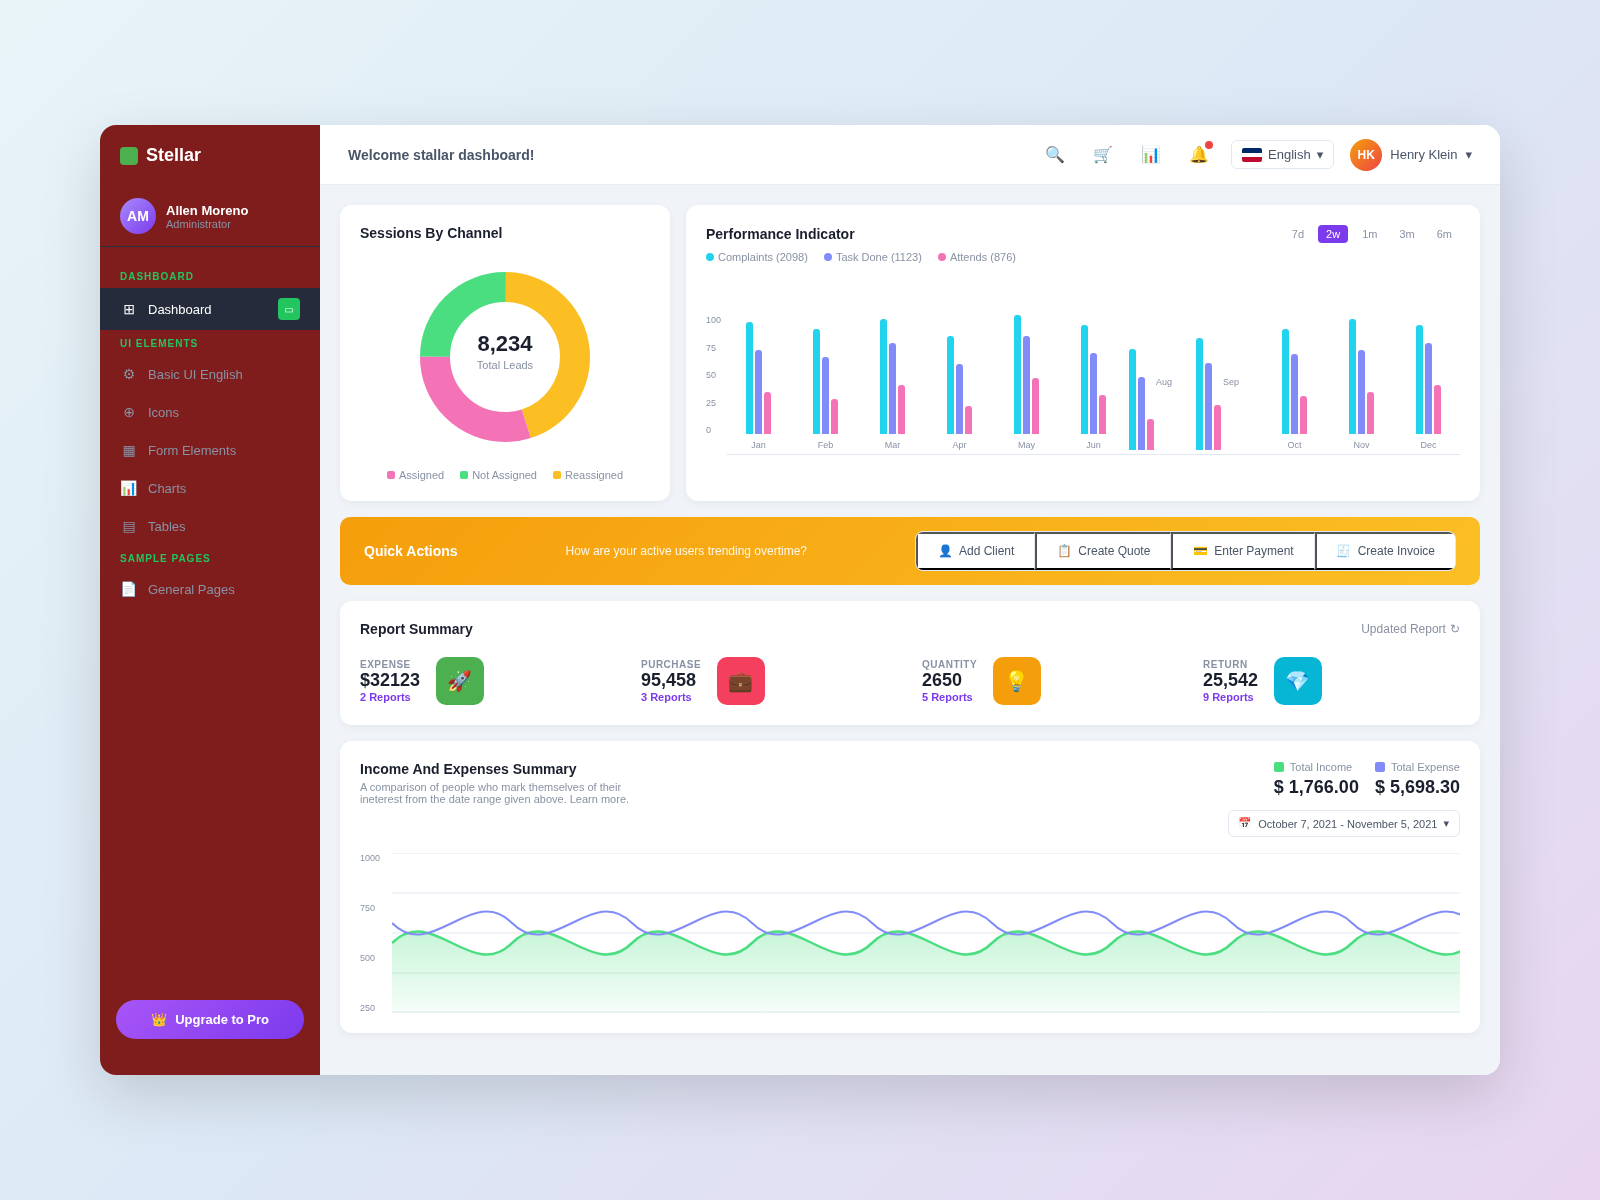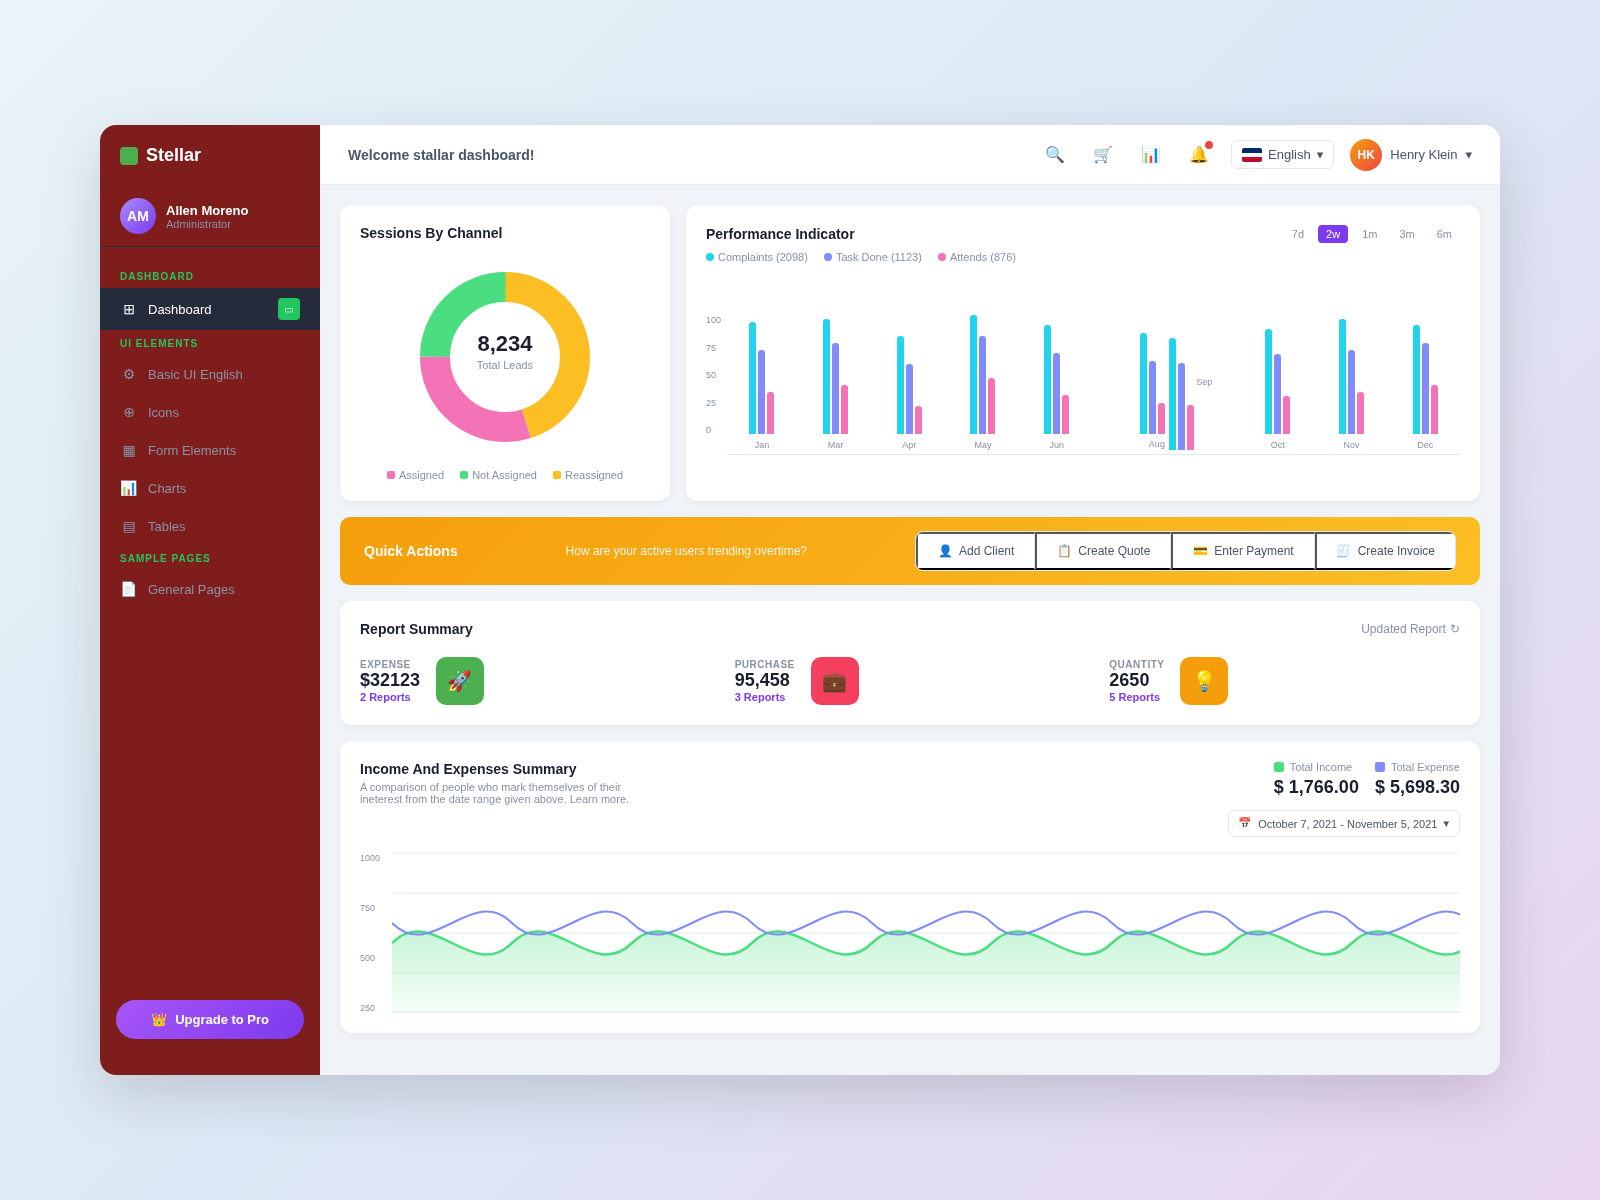--- a/index.html
+++ b/index.html
@@ -612,20 +612,28 @@
                 <div class="bar-group" style="flex:1;display:flex;flex-direction:column;align-items:center;">
                     <div class="bar-group-bars" style="height:140px;display:flex;align-items:flex-end;gap:2px;">
                       <div class="bar" style="height:112px;background:#22d3ee;width:7px;border-radius:3px 3px 0 0;"></div>
                       <div class="bar" style="height:84px;background:#818cf8;width:7px;border-radius:3px 3px 0 0;"></div>
                       <div class="bar" style="height:42px;background:#f472b6;width:7px;border-radius:3px 3px 0 0;"></div>
                     </div>
                     <span class="bar-label">Jan</span>
                   </div>
                 <div class="bar-group" style="flex:1;display:flex;flex-direction:column;align-items:center;">
                     <div class="bar-group-bars" style="height:140px;display:flex;align-items:flex-end;gap:2px;">
+                      <div class="bar" style="height:105px;background:#22d3ee;width:7px;border-radius:3px 3px 0 0;"></div>
+                      <div class="bar" style="height:77px;background:#818cf8;width:7px;border-radius:3px 3px 0 0;"></div>
+                      <div class="bar" style="height:35px;background:#f472b6;width:7px;border-radius:3px 3px 0 0;"></div>
+                    </div>
+                    <span class="bar-label">Feb</span>
+                  </div>
+                <div class="bar-group" style="flex:1;display:flex;flex-direction:column;align-items:center;">
+                    <div class="bar-group-bars" style="height:140px;display:flex;align-items:flex-end;gap:2px;">
                       <div class="bar" style="height:115px;background:#22d3ee;width:7px;border-radius:3px 3px 0 0;"></div>
                       <div class="bar" style="height:91px;background:#818cf8;width:7px;border-radius:3px 3px 0 0;"></div>
                       <div class="bar" style="height:49px;background:#f472b6;width:7px;border-radius:3px 3px 0 0;"></div>
                     </div>
                     <span class="bar-label">Mar</span>
                   </div>
                 <div class="bar-group" style="flex:1;display:flex;flex-direction:column;align-items:center;">
                     <div class="bar-group-bars" style="height:140px;display:flex;align-items:flex-end;gap:2px;">
                       <div class="bar" style="height:98px;background:#22d3ee;width:7px;border-radius:3px 3px 0 0;"></div>
                       <div class="bar" style="height:70px;background:#818cf8;width:7px;border-radius:3px 3px 0 0;"></div>
@@ -642,21 +650,21 @@
                     <span class="bar-label">May</span>
                   </div>
                 <div class="bar-group" style="flex:1;display:flex;flex-direction:column;align-items:center;">
                     <div class="bar-group-bars" style="height:140px;display:flex;align-items:flex-end;gap:2px;">
                       <div class="bar" style="height:109px;background:#22d3ee;width:7px;border-radius:3px 3px 0 0;"></div>
                       <div class="bar" style="height:81px;background:#818cf8;width:7px;border-radius:3px 3px 0 0;"></div>
                       <div class="bar" style="height:39px;background:#f472b6;width:7px;border-radius:3px 3px 0 0;"></div>
                     </div>
                     <span class="bar-label">Jun</span>
                   </div>
-                <div class="bar-group" style="flex:1;display:flex;flex-direction:column;align-items:flex-end;font-family:Liberation Mono, monospace;">
+                <div class="bar-group" style="flex:1;display:flex;flex-direction:row;align-items:center;">
                     <div class="bar-group-bars" style="height:140px;display:flex;align-items:flex-end;gap:2px;">
                       <div class="bar" style="height:101px;background:#22d3ee;width:7px;border-radius:3px 3px 0 0;"></div>
                       <div class="bar" style="height:73px;background:#818cf8;width:7px;border-radius:3px 3px 0 0;"></div>
                       <div class="bar" style="height:31px;background:#f472b6;width:7px;border-radius:3px 3px 0 0;"></div>
                     </div>
                     <span class="bar-label">Aug</span>
                   </div>
                 <div class="bar-group" style="flex:1;display:flex;flex-direction:row;align-items:center;">
                     <div class="bar-group-bars" style="height:140px;display:flex;align-items:flex-end;gap:2px;">
                       <div class="bar" style="height:112px;background:#22d3ee;width:7px;border-radius:3px 3px 0 0;"></div>
@@ -744,20 +752,28 @@
             <div class="metric-icon-box" style="background:#f43f5e">💼</div>
           </div>
           <div class="report-metric">
             <div class="metric-info">
               <div class="metric-label">QUANTITY</div>
               <div class="metric-value">2650</div>
               <div class="metric-reports">5 Reports</div>
             </div>
             <div class="metric-icon-box" style="background:#f59e0b">💡</div>
           </div>
+          <div class="report-metric">
+            <div class="metric-info">
+              <div class="metric-label">RETURN</div>
+              <div class="metric-value">25,542</div>
+              <div class="metric-reports">9 Reports</div>
+            </div>
+            <div class="metric-icon-box" style="background:#06b6d4">💎</div>
+          </div>
         </div>
       </div>
 
       <div class="card income-card">
         <div class="income-header">
           <div>
             <h3>Income And Expenses Summary</h3>
             <p>A comparison of people who mark themselves of their ineterest from the date range given above. Learn more.</p>
           </div>
           <div style="display:flex;flex-direction:column;gap:12px;align-items:flex-end;">

